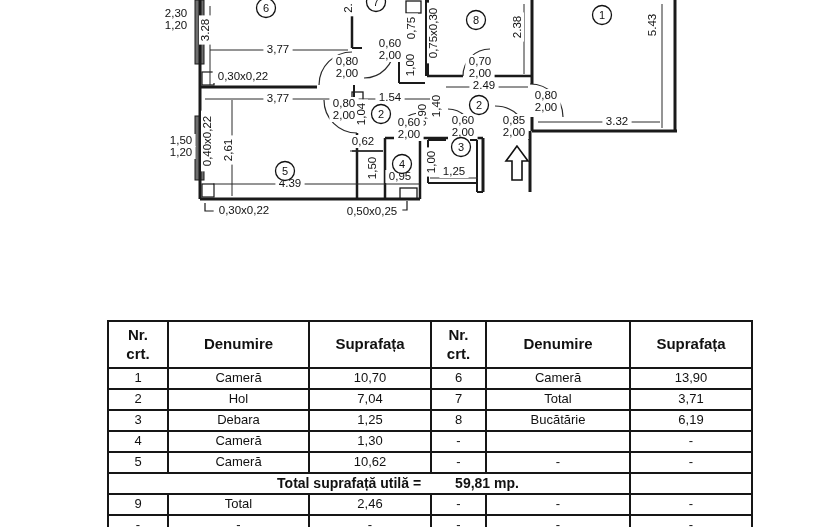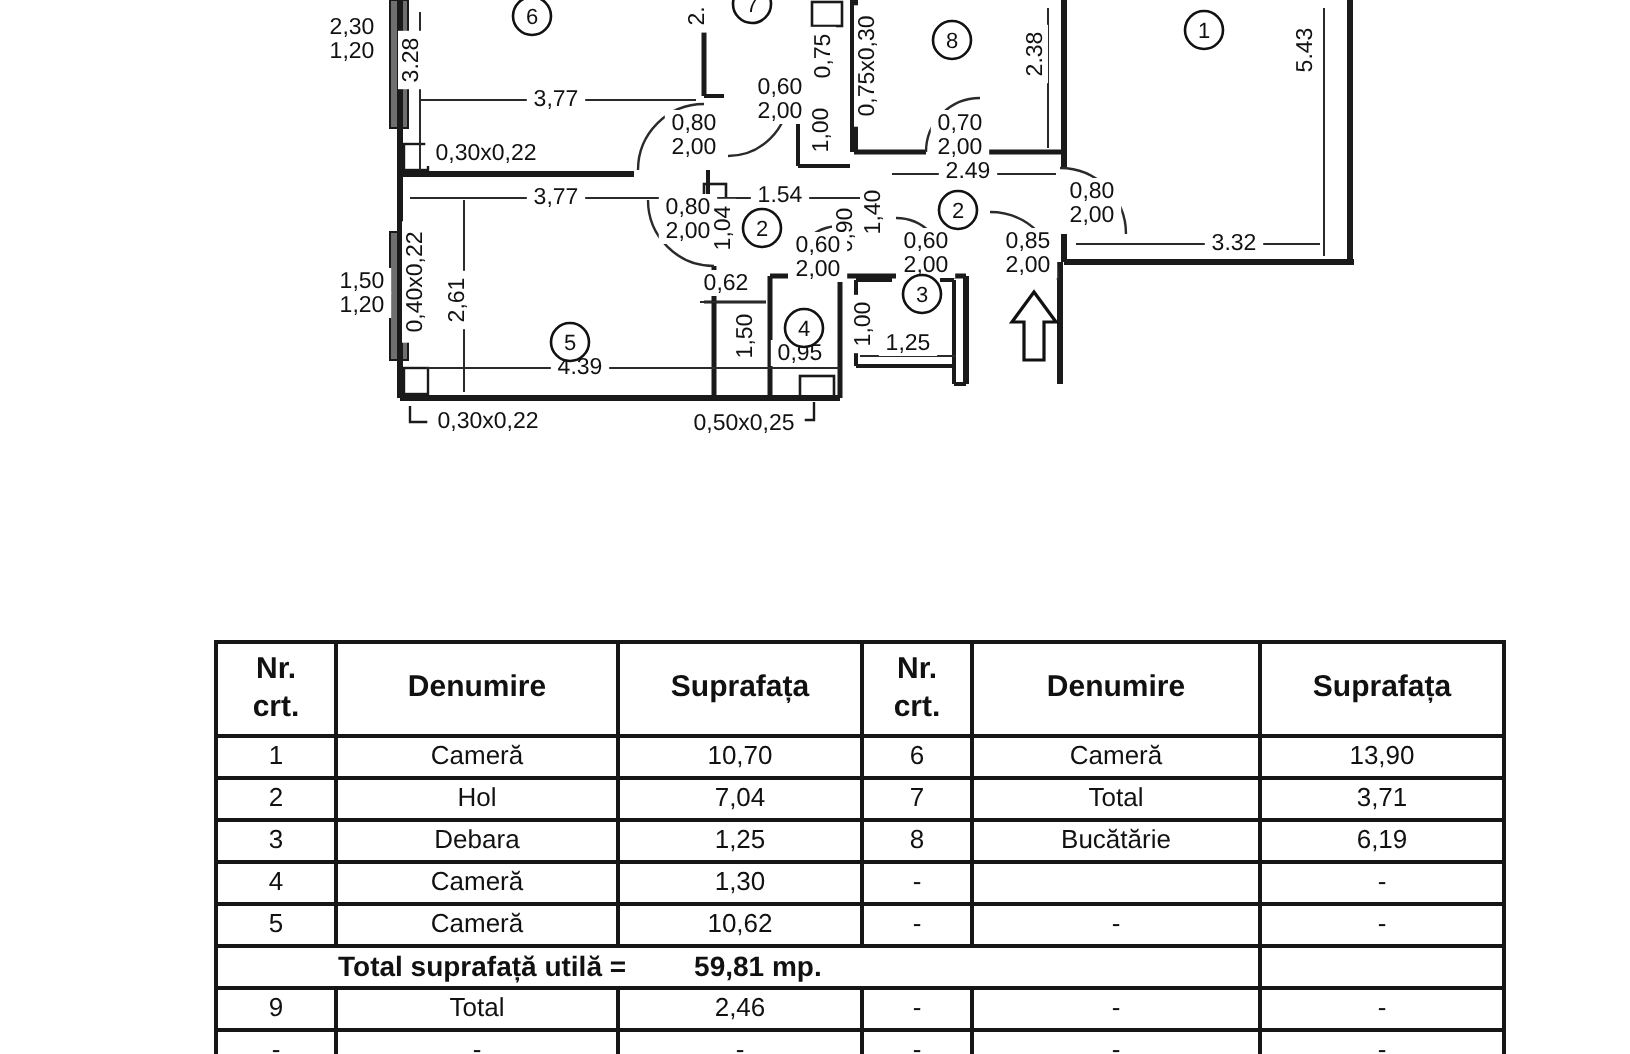--- a/index.html
+++ b/index.html
@@ -8,21 +8,21 @@
   .plan{position:relative;width:815px;height:320px;}
   .plan svg{position:absolute;left:0;top:0;}
   .walls path, .walls line, .walls rect{stroke:#1a1a1a;fill:none;}
   .dimline{stroke:#2a2a2a;stroke-width:1;}
   text.dim{font-family:"Liberation Sans",sans-serif;fill:#111;}
   table.areas{border-collapse:collapse;table-layout:fixed;width:644px;margin-left:107px;background:#fff;}
   table.areas th, table.areas td{border:2px solid #161616;padding:0 2px;text-align:center;overflow:hidden;white-space:nowrap;}
   table.areas th{font-size:15px;font-weight:bold;height:45px;line-height:1.25;}
   table.areas td{font-size:13px;height:19px;line-height:1.1;}
   tr.totalrow td{font-weight:bold;font-size:14px;}
-  tr.totalrow .tot{display:flex;gap:34px;padding-left:58px;align-items:center;}
+  tr.totalrow .tot{display:flex;justify-content:center;gap:34px;padding-left:58px;align-items:center;}
   .val{font-weight:bold;}
 </style>
 </head>
 <body>
 
 <div class="page">
 
   <div class="plan">
     <svg width="815" height="320" viewBox="0 0 815 320">
 

